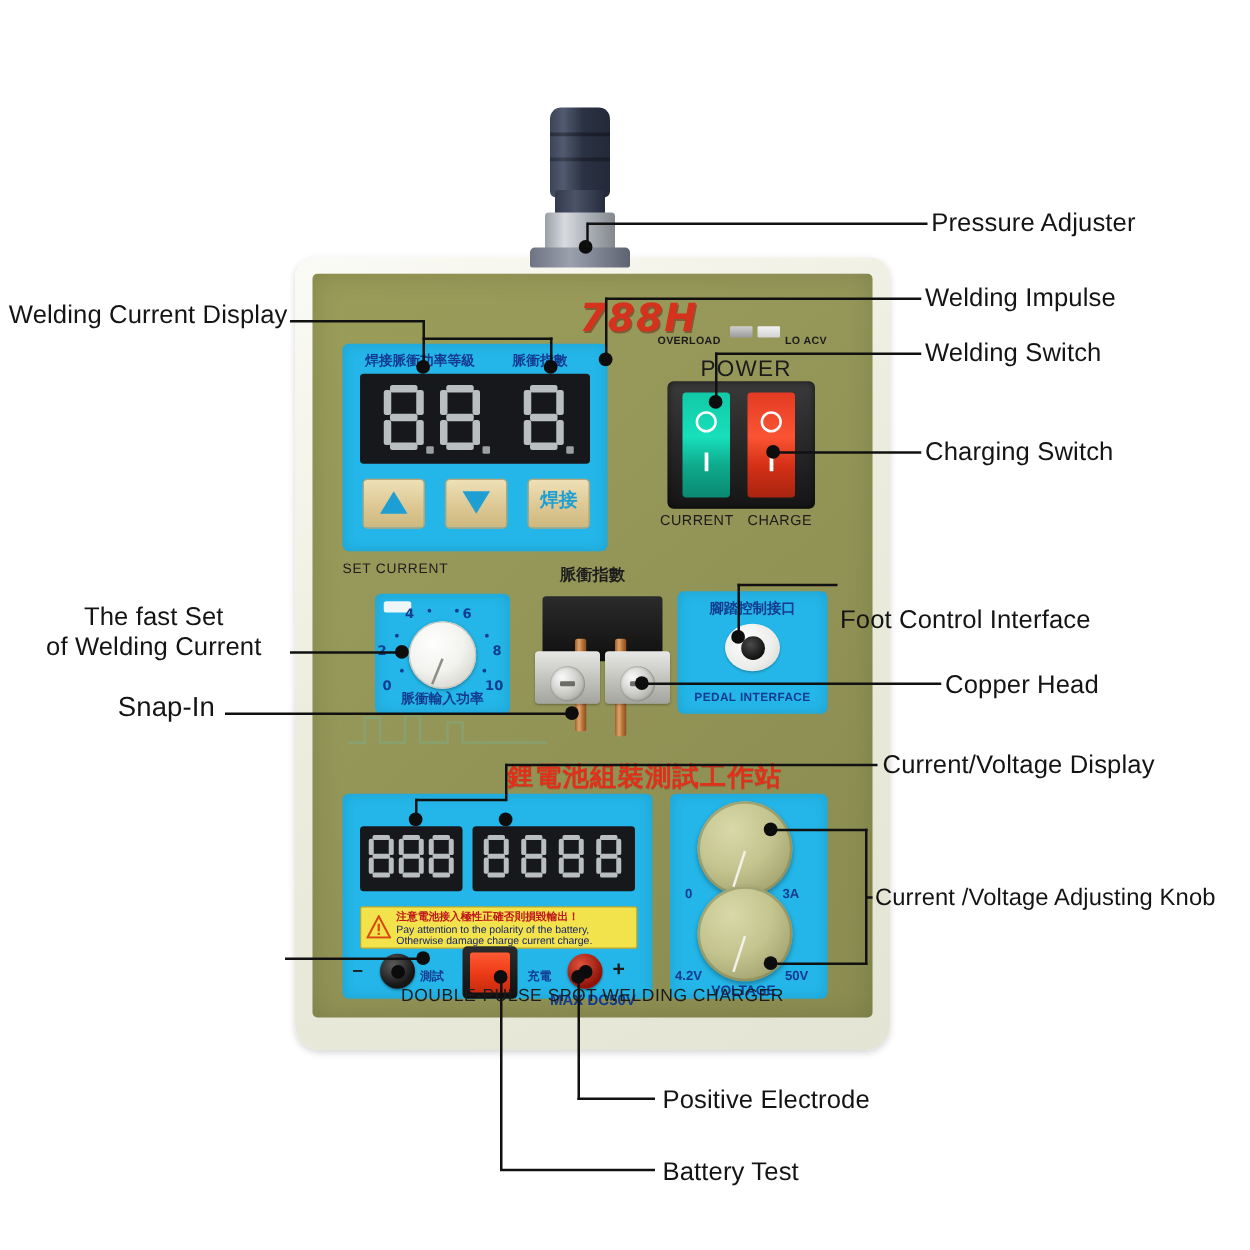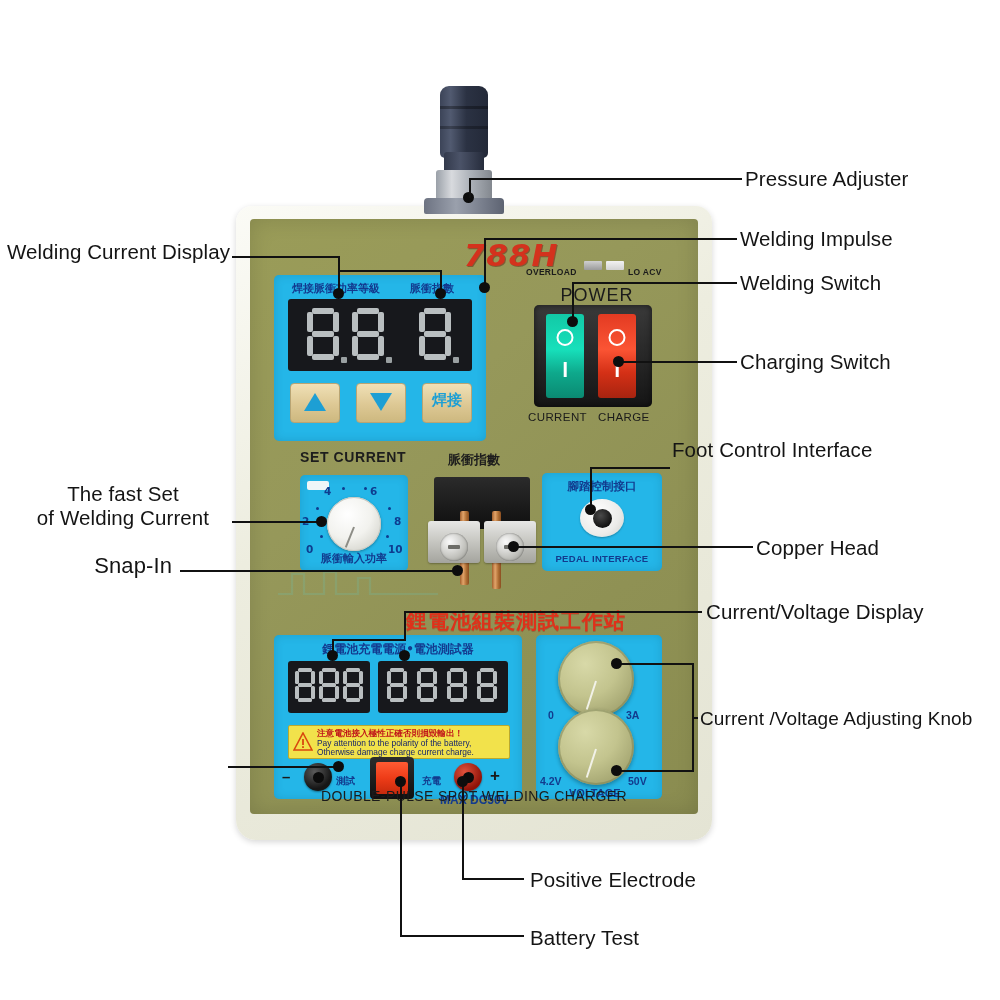--- a/index.html
+++ b/index.html
@@ -87,22 +87,22 @@
     background:linear-gradient(180deg,#efe0b6 0%,#ddc894 55%,#cdb87f 100%);
     border:1px solid #b8a473;}
   .tri{position:absolute;left:50%;transform:translateX(-50%);width:0;height:0;}
   .tri.up{top:9px;border-left:11px solid transparent;border-right:11px solid transparent;
     border-bottom:18px solid #1d9fd4;}
   .tri.dn{top:9px;border-left:11px solid transparent;border-right:11px solid transparent;
     border-top:18px solid #1d9fd4;}
   .cnbtn{position:absolute;left:0;top:7px;width:100%;text-align:center;
     color:#1d9fd4;font-size:15px;font-weight:bold;font-family:"DejaVu Sans",sans-serif;}
 
-  #set-current{position:absolute;left:50px;top:230px;font-size:14px;
-    font-weight:bold;color:#1d1d1d;letter-spacing:.6px;}
+  #set-current{position:absolute;left:24px;top:230px;font-size:11px;
+    font-weight:normal;color:#1d1d1d;letter-spacing:.6px;}
   #shuma{position:absolute;left:198px;top:232px;font-size:13px;font-weight:bold;
     color:#1d1d1d;font-family:"DejaVu Sans",sans-serif;}
 
   
   #pw-region{position:absolute;left:272px;top:56px;width:150px;height:170px;}
   #pw-bezel{position:absolute;left:12px;top:30px;width:118px;height:102px;
     background:linear-gradient(180deg,#3a3a3a,#151515);border-radius:5px;
     box-shadow:inset 0 0 6px rgba(0,0,0,.6);}
   .rocker{position:absolute;top:9px;width:38px;height:84px;border-radius:3px;}
   .rocker.green{left:12px;background:linear-gradient(180deg,#12c9a6 0%,#17e0bb 42%,#0ea98c 70%,#0a8a72 100%);}
@@ -349,21 +349,20 @@
         <div id="pedal-cn">腳踏控制接口</div>
         <div id="pedal-ring">
           <div id="pedal-hole"></div>
         </div>
         <div id="pedal-en">PEDAL INTERFACE</div>
       </div>
 
       <div class="redcn" style="left:156px;top:388px;font-size:21px;">鋰電池組裝測試工作站</div>
 
       <div class="bluepanel" id="chg-panel">
-        <div id="chg-cn">鋰電池充電電源•電池測試器</div>
 
         <div class="lcd2" style="left:14px;width:82px;height:52px;">
           <div class="seg2" style="left:6px;">
             <svg viewBox="0 0 22 36" width="22" height="36">
                 <g fill="#b9bec0">
               <rect x="4" y="1" width="14" height="4" rx="1.5"></rect>
                   <rect x="1" y="4" width="4" height="13" rx="1.5"></rect>
               <rect x="17" y="4" width="4" height="13" rx="1.5"></rect>
                   <rect x="4" y="16" width="14" height="4" rx="1.5"></rect>
               <rect x="1" y="19" width="4" height="13" rx="1.5"></rect>
@@ -498,21 +497,21 @@
 
   <div class="label r" style="left:4px;top:240px;width:226px;">Welding Current Display</div>
   <div class="label c" style="left:10px;top:482px;width:226px;">The fast Set
 of Welding Current</div>
   <div class="label r" style="left:4px;top:553px;width:168px;font-size:22px;">Snap-In</div>
 
   <div class="label" style="left:745px;top:167px;">Pressure Adjuster</div>
   <div class="label" style="left:740px;top:227px;">Welding Impulse</div>
   <div class="label" style="left:740px;top:271px;">Welding Switch</div>
   <div class="label" style="left:740px;top:350px;">Charging Switch</div>
-  <div class="label" style="left:672px;top:438px;">Foot Control Interface</div>
+  <div class="label" style="left:672px;top:484px;">Foot Control Interface</div>
   <div class="label" style="left:756px;top:536px;">Copper Head</div>
   <div class="label" style="left:706px;top:600px;">Current/Voltage Display</div>
   <div class="label" style="left:700px;top:708px;font-size:19px;">Current /Voltage Adjusting Knob</div>
 
   <div class="label" style="left:530px;top:868px;">Positive Electrode</div>
   <div class="label" style="left:530px;top:926px;">Battery Test</div>
 
   <div class="ln lnh" style="left:232px;top:256px;width:108px;"></div>
   <div class="ln lnv" style="left:338px;top:256px;height:36px;"></div>
   <div class="ln lnh" style="left:338px;top:270px;width:104px;"></div>

